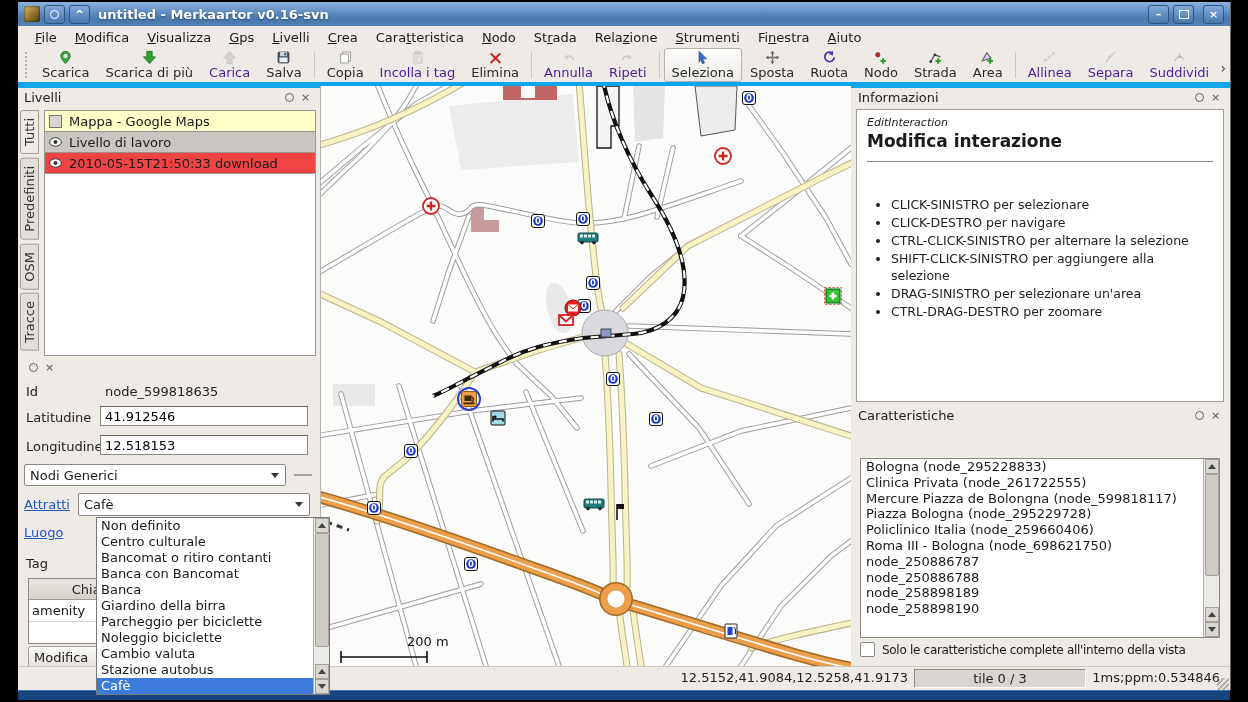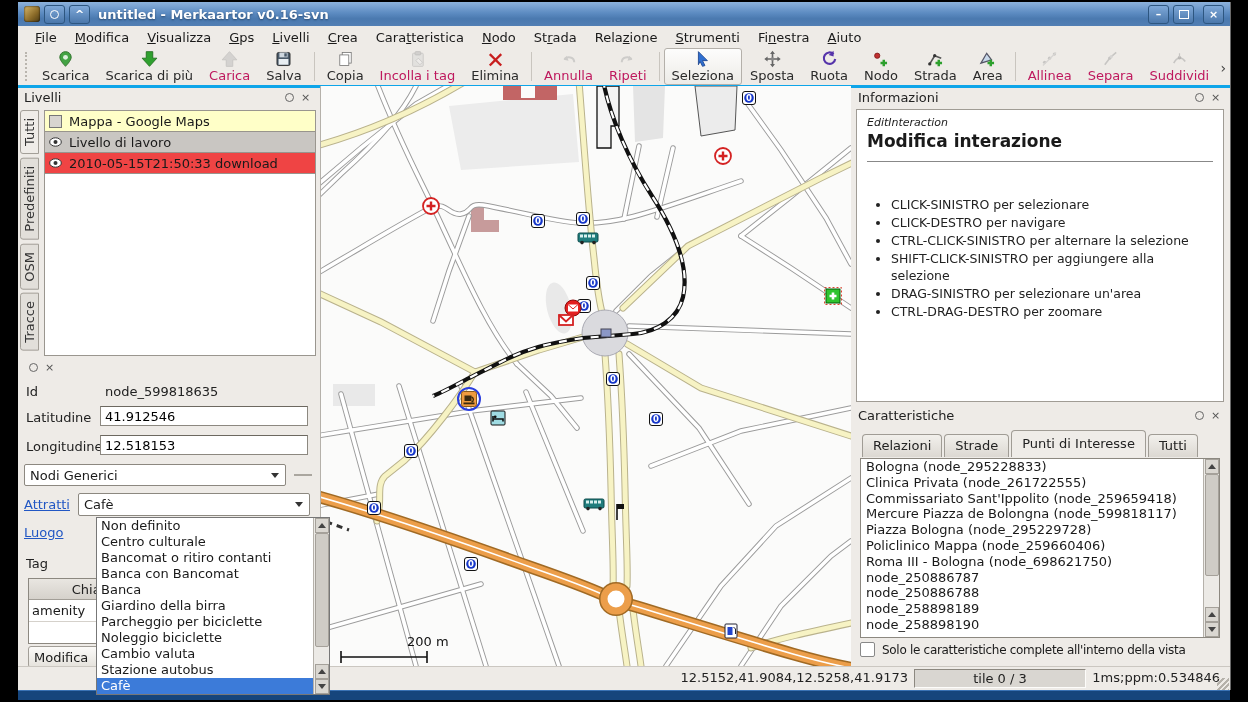--- a/index.html
+++ b/index.html
@@ -17,27 +17,27 @@
     background:linear-gradient(135deg,#d8b86a,#8a6a28 60%,#4a3a14);box-shadow:inset 0 0 2px #000;}
   #winctrl{position:absolute;right:6px;top:3px;display:flex;}
   #winctrl .winbtn.close{margin-left:9px;}
   .maxglyph{width:8px;height:7px;border:1.5px solid #fff;display:inline-block;}
   
   #menubar{position:absolute;left:0;top:24px;width:100%;height:22px;display:flex;align-items:center;padding-left:8px;box-sizing:border-box;}
   .menu-item{padding:2px 9px;white-space:nowrap;}
   .menu-item u{text-decoration:underline;}
   
   #toolbar{position:absolute;left:0;top:46px;width:100%;height:40px;display:flex;align-items:stretch;
-    border-bottom:3px solid #0ea5e9;padding-left:4px;box-sizing:border-box;}
+    border-bottom:6px solid #0ea5e9;padding-left:4px;box-sizing:border-box;}
   .thandle{width:4px;margin:4px 3px;border-left:2px dotted #b9b5ae;}
   .tbtn{display:flex;flex-direction:column;align-items:center;justify-content:center;
     padding:1px 7px;white-space:nowrap;color:#2a2a2a;border:1px solid transparent;border-radius:3px;}
   .tbtn svg{width:21px;height:21px;}
   .tbtn .tlabel{font-size:13px;margin-top:0px;}
-  .tbtn.disabled{color:#be185d;align-items:center;}
+  .tbtn.disabled{color:#4c1d95;align-items:center;}
   .tbtn.disabled svg{opacity:.45;filter:grayscale(1);}
   .tbtn.active{border:1px solid #b4b0aa;background:linear-gradient(#fdfdfc,#edebe7);}
   .tsep{width:1px;background:#c9c5bf;margin:4px 4px;}
   .toverflow{position:absolute;right:4px;top:12px;color:#444;font-size:14px;}
   
   .panel{position:absolute;background:#eeebe7;}
   .ptitle{height:19px;display:flex;align-items:center;padding:0 6px;color:#222;}
   .ptitle .ptxt{flex:1;}
   .pbtn{width:13px;height:13px;display:flex;align-items:center;justify-content:center;color:#555;font-size:11px;margin-left:3px;}
   .pdot{width:7px;height:7px;border:1px solid #666;border-radius:50%;}
@@ -598,34 +598,27 @@
   </div>
 
   <div class="panel" style="left:834px;top:404px;width:376px;height:260px;">
     <div class="ptitle">
       <span class="ptxt">Caratteristiche</span>
       <span class="pbtn">
           <span class="pdot"></span>
         </span>
       <span class="pbtn">×</span>
     </div>
-    <div class="ctabs" id="ctabs">
-        <div class="ctab">Relazioni</div>
-        <div class="ctab">Strade</div>
-        <div class="ctab active">Punti di Interesse</div>
-        <div class="ctab">Tutti</div>
-      </div>
     <div id="feat-list">
       <div id="feat-items">
           <div class="fitem">Bologna (node_295228833)</div>
           <div class="fitem">Clinica Privata (node_261722555)</div>
-          <div class="fitem">Commissariato Sant'Ippolito (node_259659418)</div>
           <div class="fitem">Mercure Piazza de Bolongna (node_599818117)</div>
           <div class="fitem">Piazza Bologna (node_295229728)</div>
-          <div class="fitem">Policlinico Mappa (node_259660406)</div>
+          <div class="fitem">Policlinico Italia (node_259660406)</div>
           <div class="fitem">Roma III - Bologna (node_698621750)</div>
           <div class="fitem">node_250886787</div>
           <div class="fitem">node_250886788</div>
           <div class="fitem">node_258898189</div>
           <div class="fitem">node_258898190</div>
         </div>
       <div id="feat-sb">
         <div class="sbarrowbox" style="top:0;">
             <span class="arr-up"></span>
           </div>

